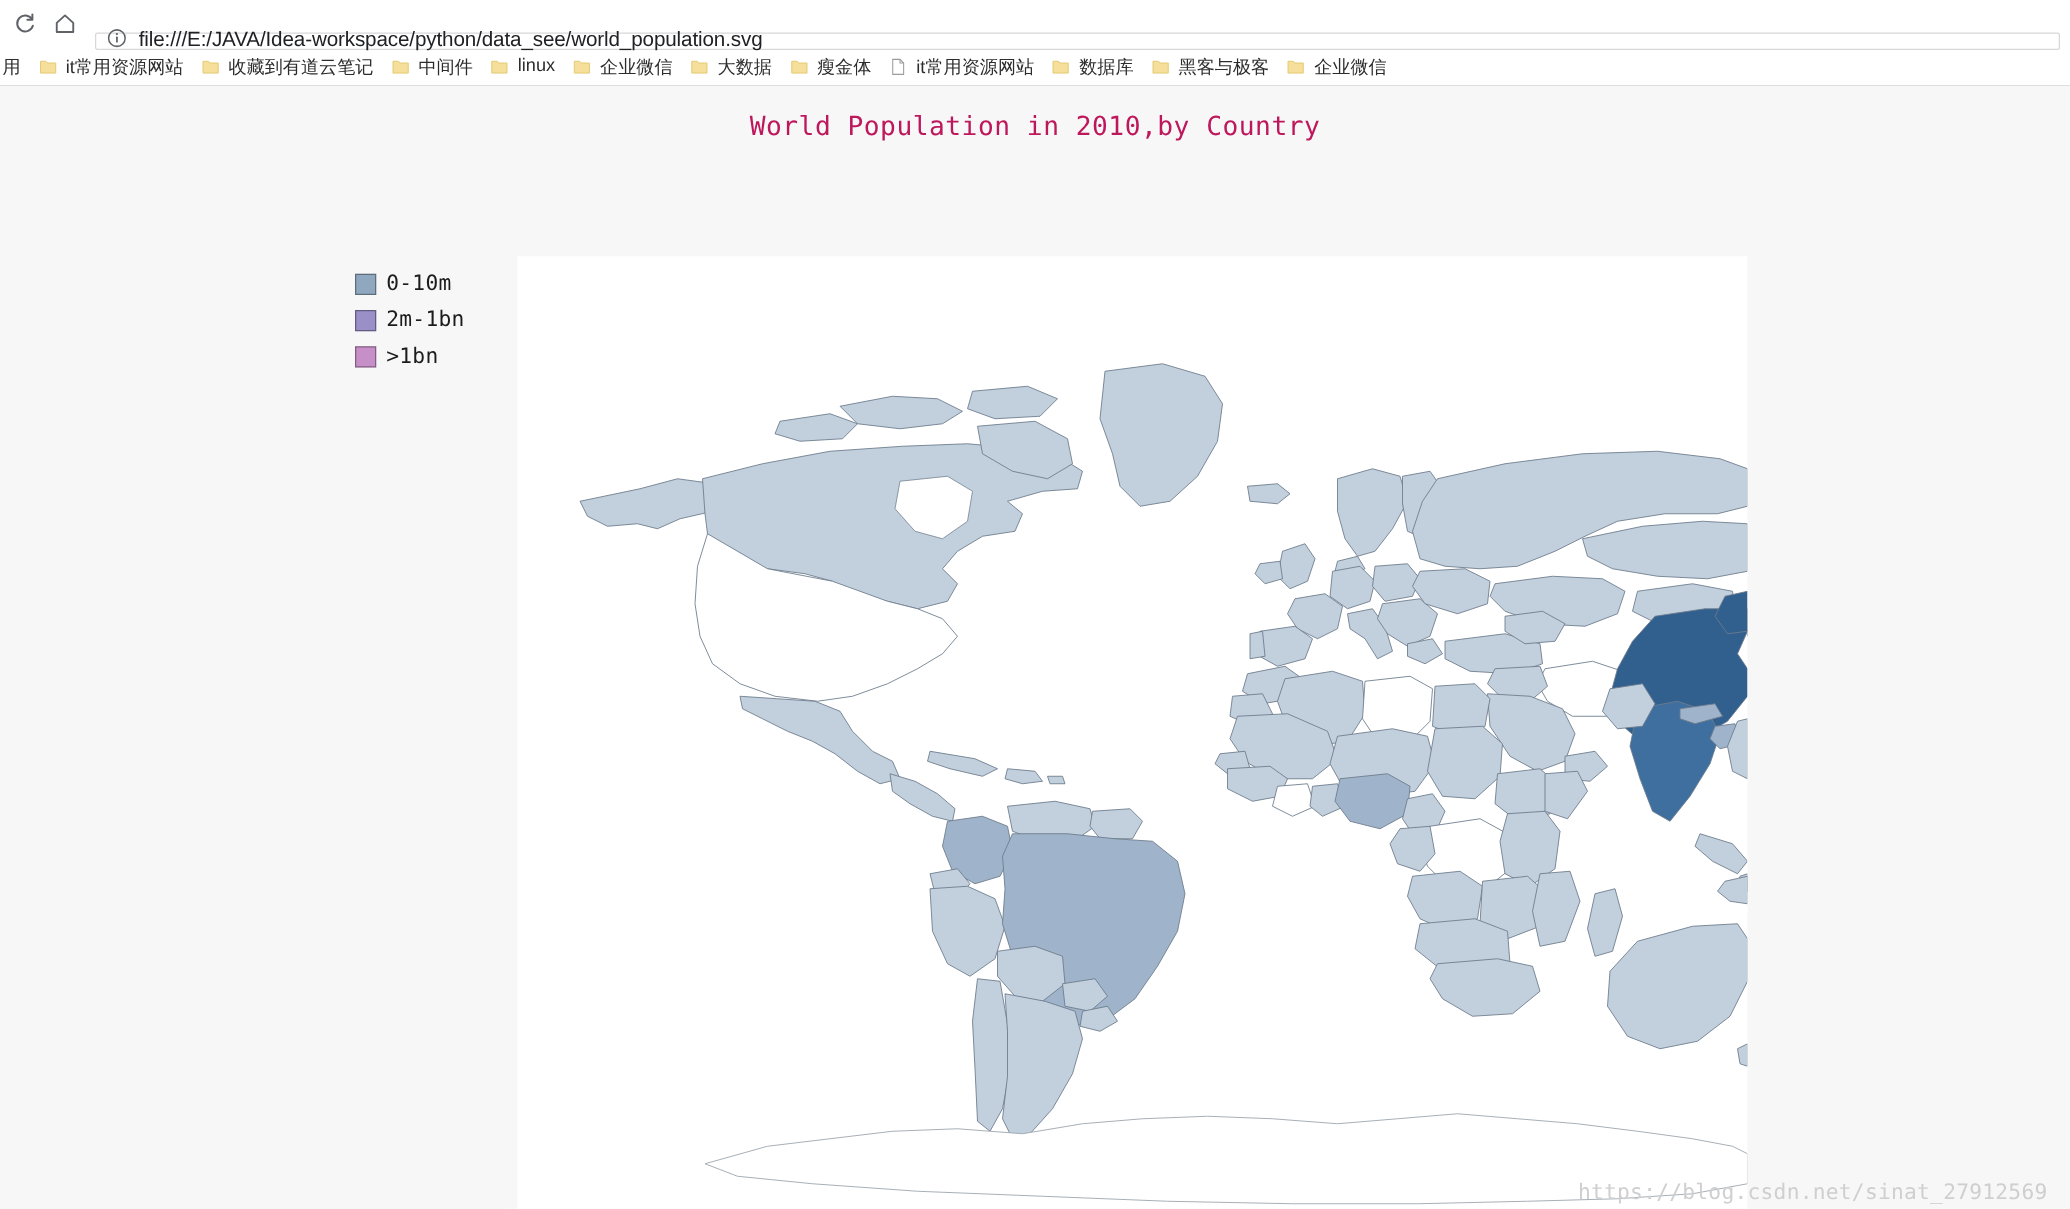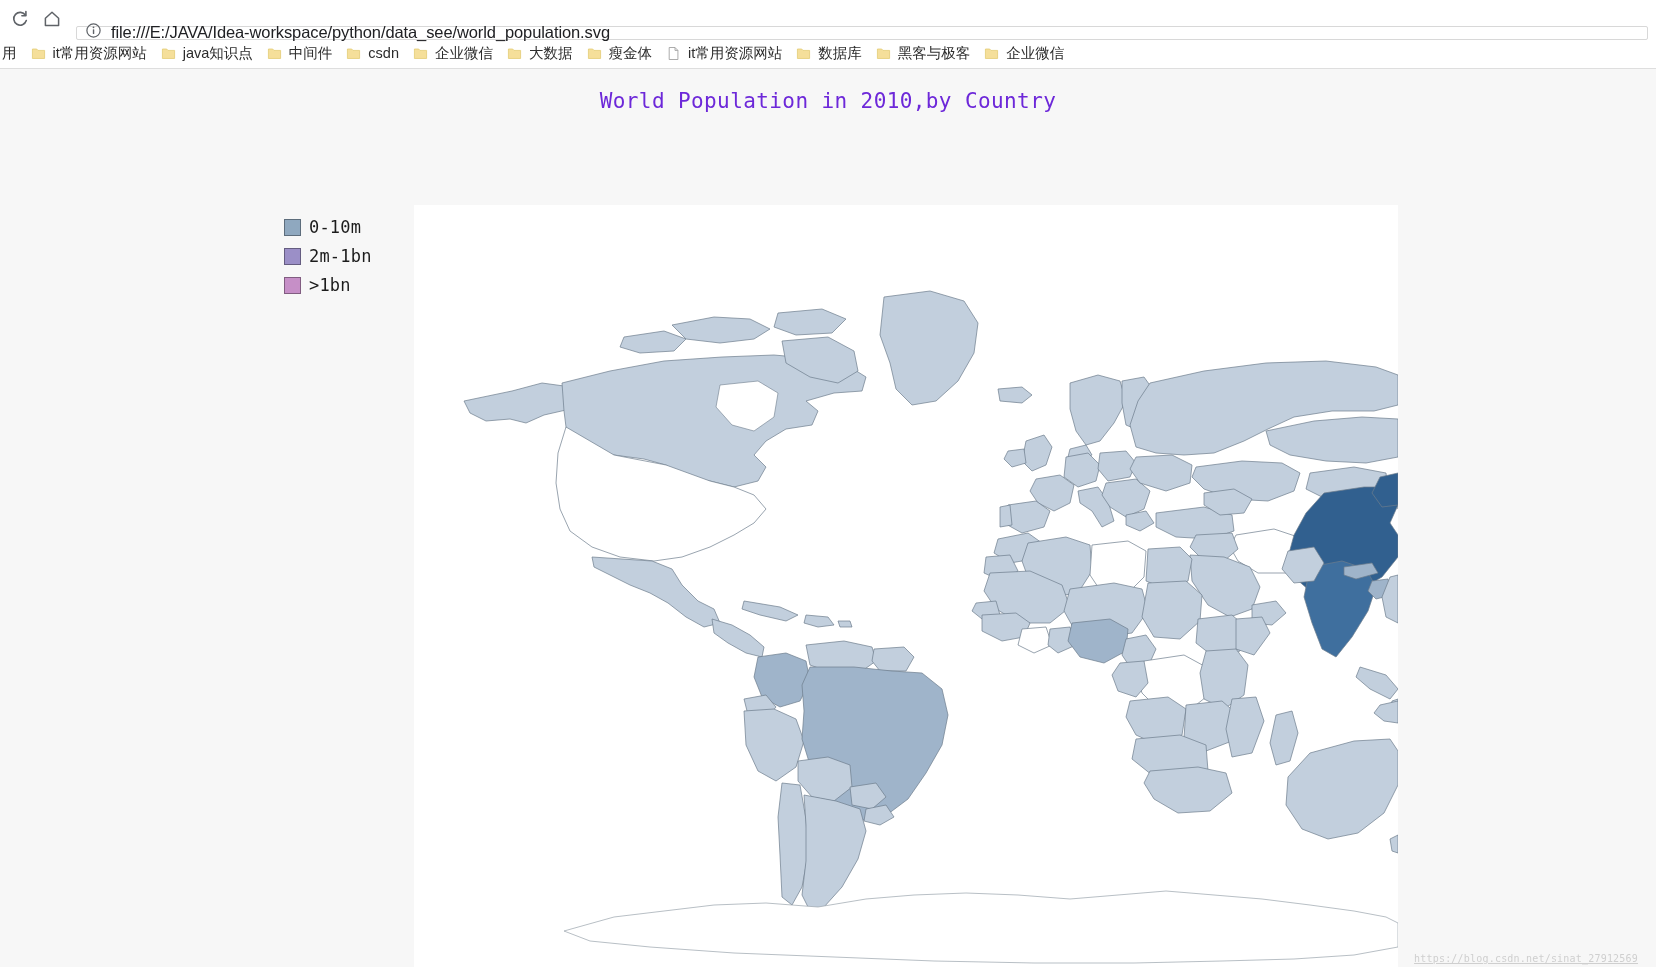--- a/index.html
+++ b/index.html
@@ -91,21 +91,21 @@
     height: 899px;
     background: #f7f7f7;
   }
   #chart-title {
     position: absolute;
     top: 20px;
     left: 0; right: 0;
     text-align: center;
     font-family: "DejaVu Sans Mono", "Liberation Mono", monospace;
     font-size: 21px;
-    color: #6d28d9;
+    color: #be185d;
     letter-spacing: 0.4px;
   }
   #legend {
     position: absolute;
     left: 284px;
     top: 148px;
     display: flex;
     flex-direction: column;
     gap: 9px;
   }
@@ -134,25 +134,24 @@
     height: 763px;
     background: #ffffff;
     overflow: hidden;
   }
   #map-svg { display: block; width: 100%; height: 100%; }
   #watermark {
     position: absolute;
     right: 18px;
     bottom: 4px;
     font-family: "DejaVu Sans Mono", "Liberation Mono", monospace;
-    font-size: 10px;
+    font-size: 17px;
     color: #cfcfcf;
     letter-spacing: 0.2px;
     pointer-events: none;
-    text-decoration: underline;
   }
 </style>
 </head>
 <body>
 
 <div id="browser-chrome">
 
   <div id="toolbar">
 
     <div class="nav-btn">
@@ -191,33 +190,33 @@
       <div class="bookmark">
         <svg class="bm-icon" width="15" height="15" viewBox="0 0 16 16">
           <path d="M1.5 3.2 h4.6 l1.3 1.5 h7.1 v8.6 h-13 z" fill="#f5df9a" stroke="#e2c96f" stroke-width="0.8"></path>
         </svg>
         <span class="bookmark-label">it常用资源网站</span>
       </div>
       <div class="bookmark">
         <svg class="bm-icon" width="15" height="15" viewBox="0 0 16 16">
           <path d="M1.5 3.2 h4.6 l1.3 1.5 h7.1 v8.6 h-13 z" fill="#f5df9a" stroke="#e2c96f" stroke-width="0.8"></path>
         </svg>
-        <span class="bookmark-label">java知识点</span>
+        <span class="bookmark-label">收藏到有道云笔记</span>
       </div>
       <div class="bookmark">
         <svg class="bm-icon" width="15" height="15" viewBox="0 0 16 16">
           <path d="M1.5 3.2 h4.6 l1.3 1.5 h7.1 v8.6 h-13 z" fill="#f5df9a" stroke="#e2c96f" stroke-width="0.8"></path>
         </svg>
         <span class="bookmark-label">中间件</span>
       </div>
       <div class="bookmark">
         <svg class="bm-icon" width="15" height="15" viewBox="0 0 16 16">
           <path d="M1.5 3.2 h4.6 l1.3 1.5 h7.1 v8.6 h-13 z" fill="#f5df9a" stroke="#e2c96f" stroke-width="0.8"></path>
         </svg>
-        <span class="bookmark-label">csdn</span>
+        <span class="bookmark-label">linux</span>
       </div>
       <div class="bookmark">
         <svg class="bm-icon" width="15" height="15" viewBox="0 0 16 16">
           <path d="M1.5 3.2 h4.6 l1.3 1.5 h7.1 v8.6 h-13 z" fill="#f5df9a" stroke="#e2c96f" stroke-width="0.8"></path>
         </svg>
         <span class="bookmark-label">企业微信</span>
       </div>
       <div class="bookmark">
         <svg class="bm-icon" width="15" height="15" viewBox="0 0 16 16">
           <path d="M1.5 3.2 h4.6 l1.3 1.5 h7.1 v8.6 h-13 z" fill="#f5df9a" stroke="#e2c96f" stroke-width="0.8"></path>

